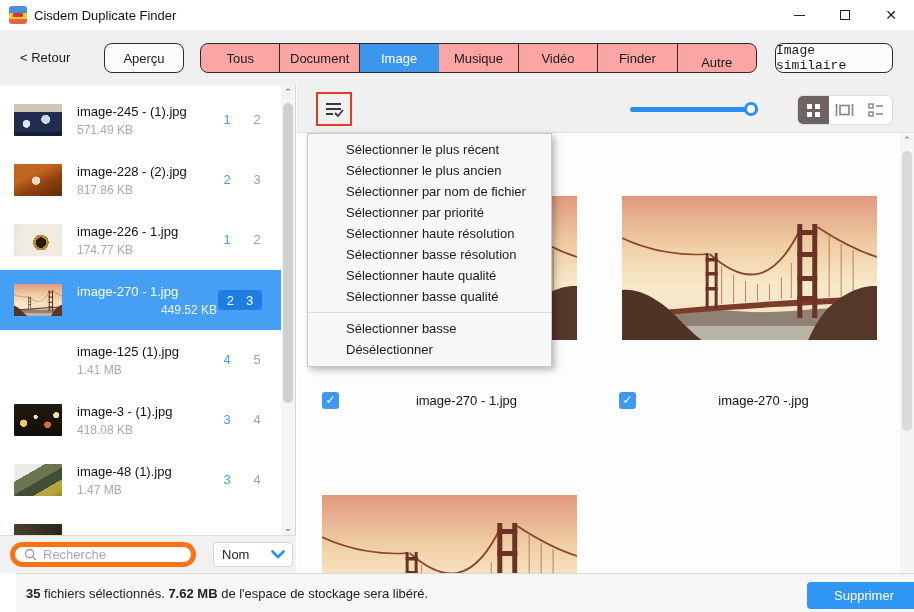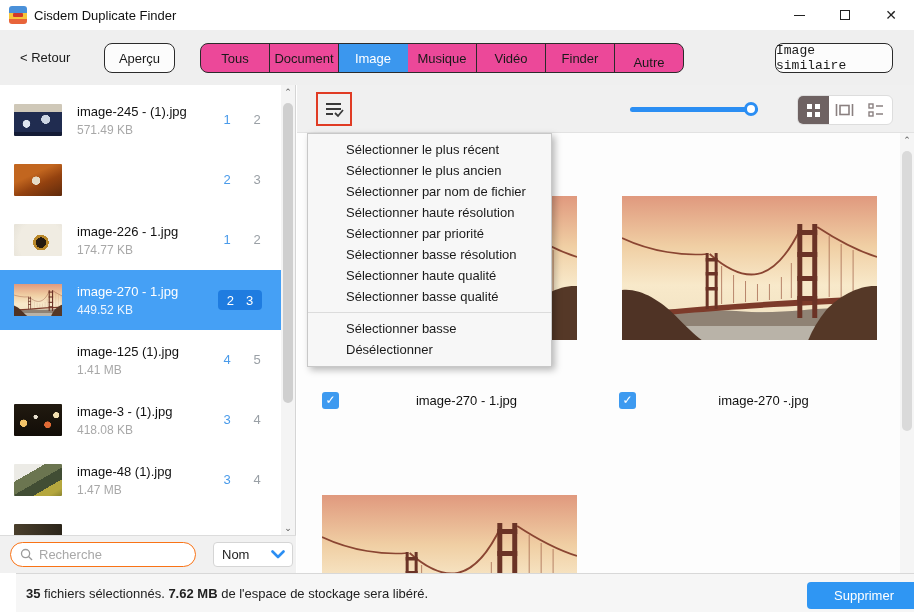--- a/index.html
+++ b/index.html
@@ -16,24 +16,24 @@
   .win-btn { width:46px; height:30px; display:flex; align-items:center; justify-content:center; color:#222; }
   .min-glyph { width:11px; height:1px; background:#222; display:block; }
   .max-glyph { width:10px; height:10px; border:1px solid #222; display:block; }
   .close-glyph { font-size:14px; line-height:1; }
 
   
   .tabbar { position:absolute; left:0; top:30px; width:914px; height:55px; background:#efefef; }
   .back-link { position:absolute; left:20px; top:20px; font-size:13px; color:#1a1a1a; }
   .btn-outline { position:absolute; height:30px; top:13px; background:#fcfcfc; border:1px solid #2b2b2b; border-radius:8px;
     font-size:13px; color:#1a1a1a; display:flex; align-items:center; justify-content:center; cursor:default; }
-  .preview-btn { left:104px; width:71px; }
+  .preview-btn { left:104px; width:80px; }
   .similar-btn { left:775px; width:118px;font-family:Liberation Mono, monospace; }
-  .segmented { position:absolute; left:200px; top:13px; height:30px; width:484px; border:1px solid #2b2b2b; border-radius:8px;
-    display:flex; overflow:hidden; background:#ec4899; }
+  .segmented { position:absolute; left:200px; top:13px; height:30px; width:557px; border:1px solid #2b2b2b; border-radius:8px;
+    display:flex; overflow:hidden; background:#fca5a5; }
   .seg-btn { flex:1; display:flex; align-items:center; justify-content:center; font-size:13px; color:#1a1a1a;
     border-right:1px solid #2b2b2b; background:transparent; }
   .seg-btn:last-child { border-right:none;margin-top:8px; }
   .seg-btn.active { background:#3b97ee; color:#fff; border-right-color:#3b97ee; }
 
   
   .sidebar { position:absolute; left:0; top:85px; width:296px; height:488px; background:#fff; border-right:1px solid #d5d5d5; }
   .side-list { position:absolute; left:0; top:0; width:282px; height:450px; overflow:hidden; padding-top:5px; }
   .side-item { position:relative; height:60px; display:flex; align-items:center; }
   .side-item.selected { background:#45a0f5; }
@@ -58,36 +58,36 @@
       radial-gradient(circle at 88% 35%, #f3e0b0 0 6%, rgba(0,0,0,0) 7%),
       linear-gradient(#211a10, #120d07); }
   .t-mountain { background:
       linear-gradient(150deg, #ecebe6 0 30%, #6b7550 30% 52%, #414d34 52% 72%, #b5a73e 72% 86%, #8a8430 100%); }
   .t-dark { background:linear-gradient(90deg,#4a3f2c,#2b251a); }
   .thumb-svg { width:48px; height:32px; display:block; }
   .side-text { margin-left:15px; width:140px; }
   .side-name { font-size:13px; color:#111; white-space:nowrap; }
   .side-item.selected .side-name { color:#fff; }
   .side-size { font-size:12px; color:#a8a8a8; margin-top:4px; }
-  .side-item.selected .side-size { color:#eaf4ff; }
+  .side-item.selected .side-size { color:#eaf4ff;text-align:right; }
   .cnt { position:absolute; top:22px; width:22px; text-align:center; font-size:13px; }
   .cnt-sel { left:216px; color:#4a9bea; }
   .cnt-tot { left:246px; color:#9aa0a6; }
   .badge { position:absolute; left:218px; top:20px; width:44px; height:20px; background:#1f7ce0; border-radius:4px;
     display:flex; align-items:center; justify-content:center; gap:12px; }
   .badge span { color:#fff; font-size:13px; }
 
   
   .side-scroll { position:absolute; right:0; top:0; width:14px; height:450px; background:#f4f4f4; }
   .scroll-arrow { position:absolute; left:0; width:14px; height:14px; display:flex; align-items:center; justify-content:center; color:#555; font-size:9px; }
   .side-thumb { position:absolute; left:2px; top:18px; width:10px; height:300px; background:#cfcfcf; border-radius:5px; }
 
   
   .side-footer { position:absolute; left:0; bottom:0; width:296px; height:38px; background:#f1f1f1; border-top:1px solid #dcdcdc; display:flex; align-items:center; }
-  .search-box { position:relative; margin-left:10px; width:186px; height:25px; background:#fff; border:1px solid #f97316; border-radius:13px; display:flex; align-items:center; }
+  .search-box { position:relative; margin-left:10px; width:186px; height:25px; background:#fff; border:5px solid #f97316; border-radius:13px; display:flex; align-items:center; }
   .search-box svg { margin-left:9px; flex:none; }
   .search-input { border:none; outline:none; background:transparent; font-size:13px; color:#333; width:145px; margin-left:6px; }
   .search-input::placeholder { color:#a8a8a8; }
   .sort-select { position:relative; margin-left:17px; width:80px; height:25px; background:#fff; border:1px solid #d5d5d5; border-radius:4px; display:flex; align-items:center; }
   .sort-value { font-size:13px; color:#222; margin-left:8px; }
   .sort-select svg { position:absolute; right:7px; }
 
   
   .main { position:absolute; left:297px; top:85px; width:617px; height:488px; background:#fdfdfd; }
   .main-toolbar { position:absolute; left:0; top:0; width:617px; height:48px; background:#f0f0f0; border-bottom:1px solid #e2e2e2; }
@@ -219,20 +219,24 @@
         <div class="side-text">
           <div class="side-name">image-245 - (1).jpg</div>
           <div class="side-size">571.49 KB</div>
         </div>
         <span class="cnt cnt-sel">1</span>
         <span class="cnt cnt-tot">2</span>
       </div>
 
       <div class="side-item">
         <div class="thumb t-autumn"></div>
+        <div class="side-text">
+          <div class="side-name">image-228 - (2).jpg</div>
+          <div class="side-size">817.86 KB</div>
+        </div>
         <span class="cnt cnt-sel">2</span>
         <span class="cnt cnt-tot">3</span>
       </div>
 
       <div class="side-item">
         <div class="thumb t-flower"></div>
         <div class="side-text">
           <div class="side-name">image-226 - 1.jpg</div>
           <div class="side-size">174.77 KB</div>
         </div>
@@ -381,22 +385,22 @@
             <line x1="8" y1="3" x2="15" y2="3" stroke="#8a8080" stroke-width="1.6"></line>
             <line x1="8" y1="11" x2="15" y2="11" stroke="#8a8080" stroke-width="1.6"></line>
           </svg>
         </div>
       </div>
 
       <div class="menu">
         <div class="menu-item">Sélectionner le plus récent</div>
         <div class="menu-item">Sélectionner le plus ancien</div>
         <div class="menu-item">Sélectionner par nom de fichier</div>
+        <div class="menu-item">Sélectionner par priorité</div>
         <div class="menu-item">Sélectionner haute résolution</div>
-        <div class="menu-item">Sélectionner par priorité</div>
         <div class="menu-item">Sélectionner basse résolution</div>
         <div class="menu-item">Sélectionner haute qualité</div>
         <div class="menu-item">Sélectionner basse qualité</div>
         <div class="menu-sep"></div>
         <div class="menu-item">Sélectionner basse</div>
         <div class="menu-item">Désélectionner</div>
       </div>
     </div>
 
     <div class="main-scroll">

